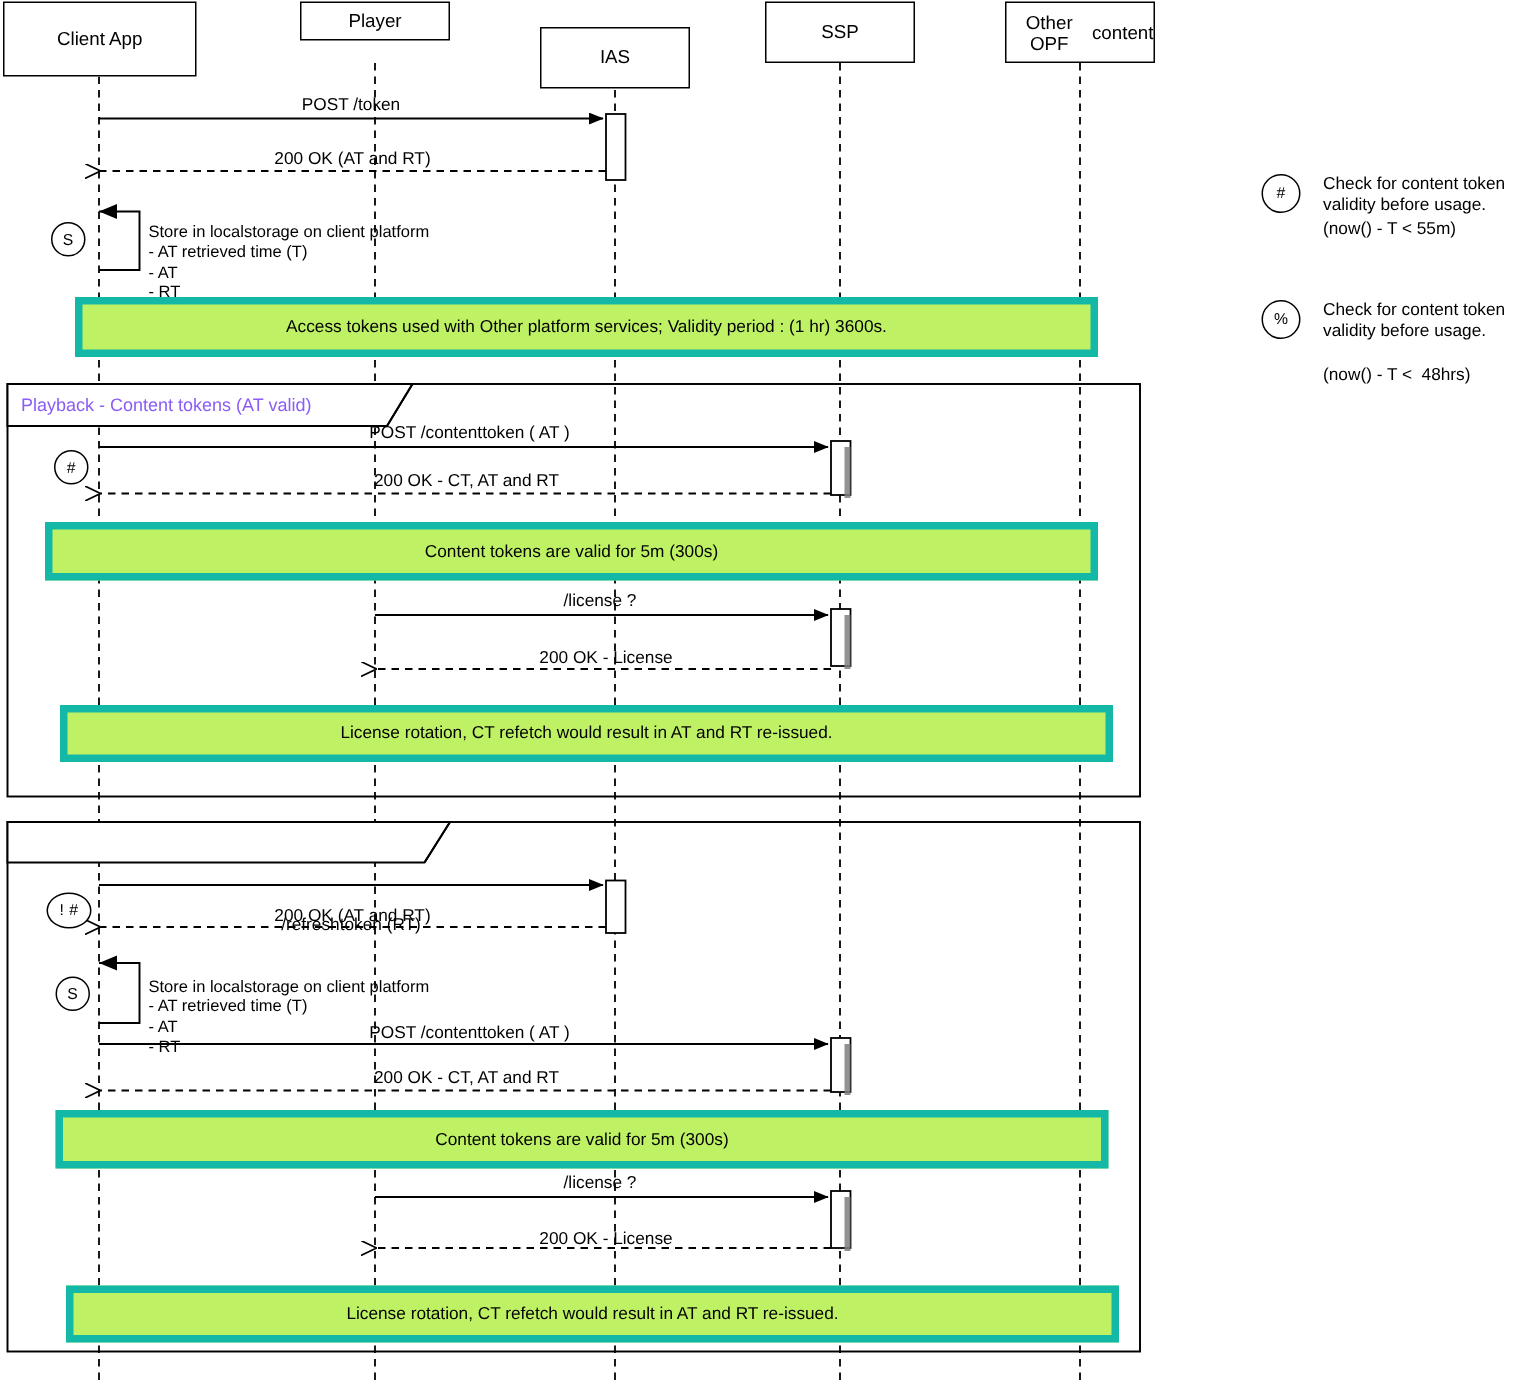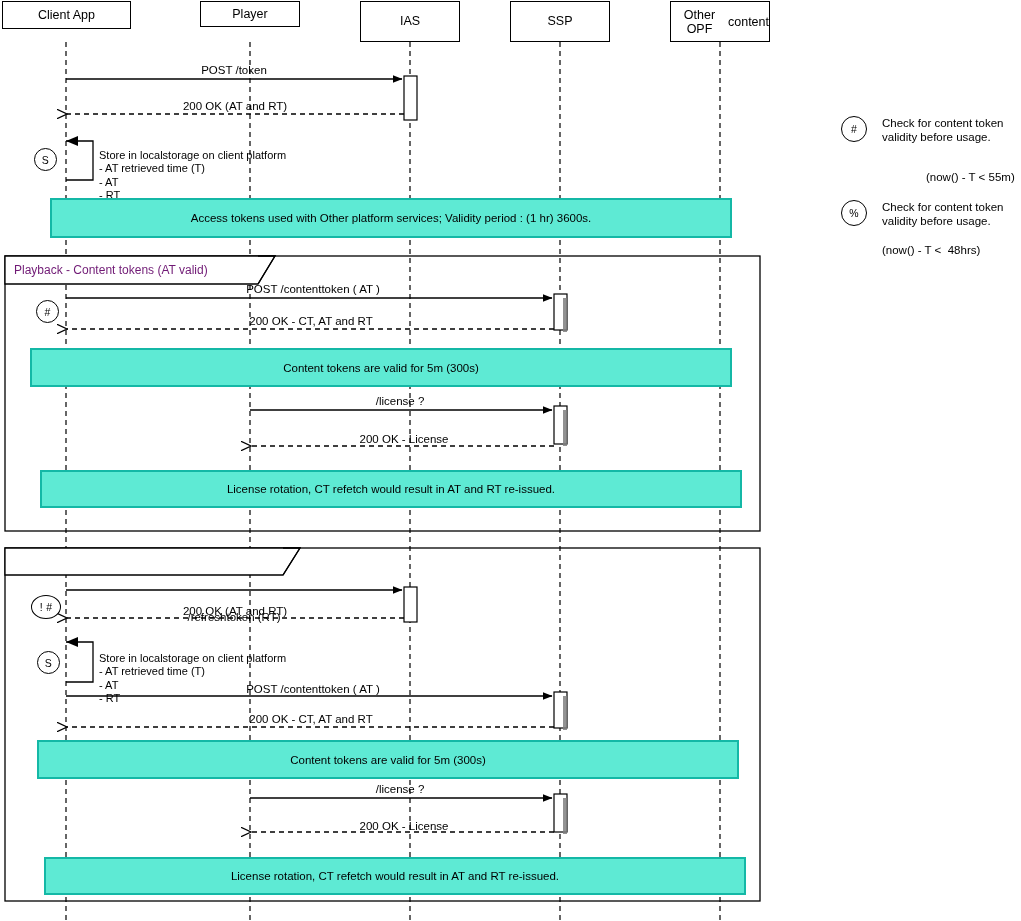--- a/index.html
+++ b/index.html
@@ -45,36 +45,36 @@
     line-height: 13px;
     color: #000000;
     white-space: nowrap;
     text-align: center;
     transform: translateX(-50%);
     z-index: 4;
   }
   .note-box {
     position: absolute;
     box-sizing: border-box;
-    background: #5eead4;
-    border: 2px solid #14b8a6;
+    background: #bef264;
+    border: 5px solid #14b8a6;
     display: flex;
     align-items: center;
     justify-content: center;
     text-align: center;
     font-size: 11.5px;
     line-height: 16px;
     color: #000000;
     z-index: 6;
   }
   .frame-label {
     position: absolute;
     font-size: 12px;
     line-height: 14px;
-    color: #701a75;
+    color: #8b5cf6;
     white-space: nowrap;
     z-index: 4;
     padding-left: 9px;
     box-sizing: border-box;
     display: flex;
     align-items: center;
   }
   .marker-circle {
     position: absolute;
     box-sizing: border-box;
@@ -205,27 +205,27 @@
 
     <line x1="66" y1="696" x2="552" y2="696" stroke="#000000" stroke-width="1.3" marker-end="url(#arrowFilled)"></line>
 
     <line x1="554" y1="727" x2="67" y2="727" stroke="#000000" stroke-width="1.3" stroke-dasharray="5,4" marker-end="url(#arrowOpenL)"></line>
 
     <line x1="250" y1="798" x2="552" y2="798" stroke="#000000" stroke-width="1.3" marker-end="url(#arrowFilled)"></line>
 
     <line x1="554" y1="832" x2="251" y2="832" stroke="#000000" stroke-width="1.3" stroke-dasharray="5,4" marker-end="url(#arrowOpenL)"></line>
   </svg>
 
-  <div class="lifeline-box" style="left:2px; top:1px; width:129px; height:28px;">
+  <div class="lifeline-box" style="left:2px; top:1px; width:129px; height:50px;">
     <span>Client App</span>
   </div>
   <div class="lifeline-box" style="left:200px; top:1px; width:100px; height:26px;">
     <span>Player</span>
   </div>
-  <div class="lifeline-box" style="left:360px; top:1px; width:100px; height:41px;">
+  <div class="lifeline-box" style="left:360px; top:18px; width:100px; height:41px;">
     <span>IAS</span>
   </div>
   <div class="lifeline-box" style="left:510px; top:1px; width:100px; height:41px;">
     <span>SSP</span>
   </div>
   <div class="lifeline-box" style="left:670px; top:1px; width:100px; height:41px; flex-direction:row; line-height:14px;">
     <span>Other OPF</span>
     <span>content</span>
   </div>
 
@@ -286,21 +286,21 @@
   <div class="note-box" style="left:44px; top:857px; width:702px; height:38px;">
     <span>License rotation, CT refetch would result in AT and RT re-issued.</span>
   </div>
 
   <div class="legend-item" style="left:841px; top:112px; width:180px; height:80px;">
     <div class="legend-circle" style="left:0px; top:4px;">
       <span>#</span>
     </div>
     <div class="legend-text" style="left:41px; top:4px;">Check for content token</div>
     <div class="legend-text" style="left:41px; top:18px;">validity before usage.</div>
-    <div class="legend-text" style="left:41px; top:58px;margin-left:44px;">(now() - T &lt; 55m)</div>
+    <div class="legend-text" style="left:41px; top:34px;">(now() - T &lt; 55m)</div>
   </div>
 
   <div class="legend-item" style="left:841px; top:196px; width:180px; height:80px;">
     <div class="legend-circle" style="left:0px; top:4px;">
       <span>%</span>
     </div>
     <div class="legend-text" style="left:41px; top:4px;">Check for content token</div>
     <div class="legend-text" style="left:41px; top:18px;">validity before usage.</div>
     <div class="legend-text" style="left:41px; top:47px;">(now() - T &lt;  48hrs)</div>
   </div>

